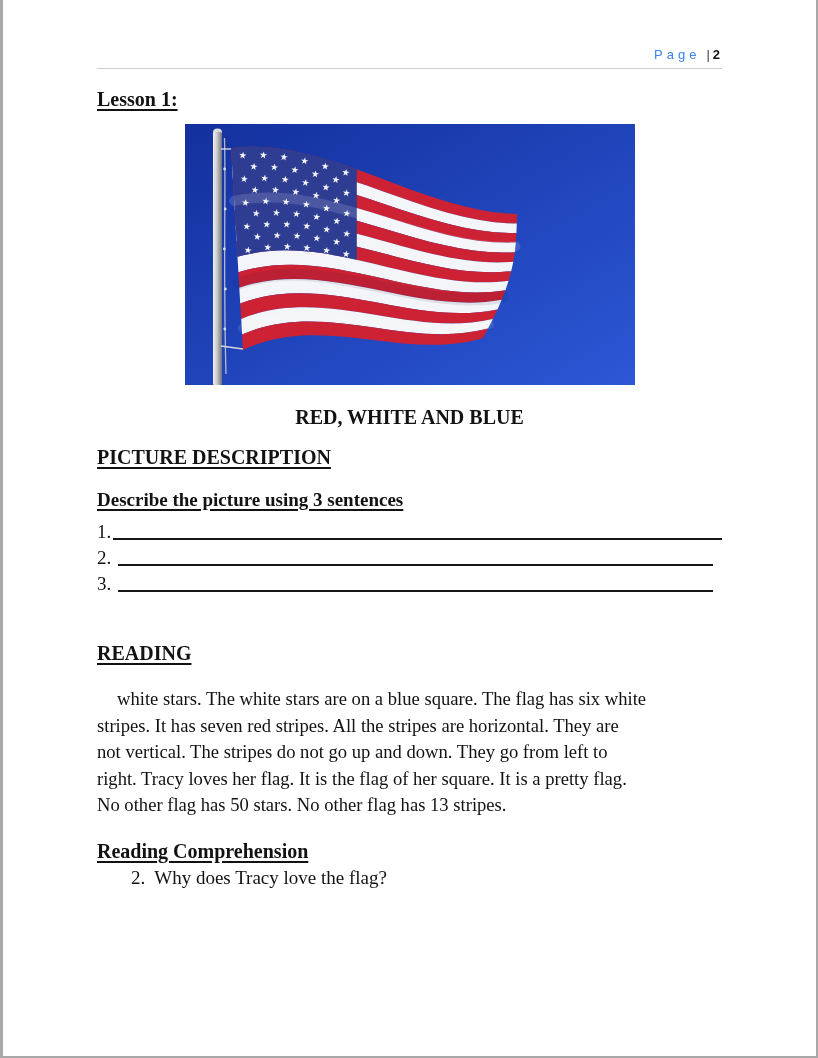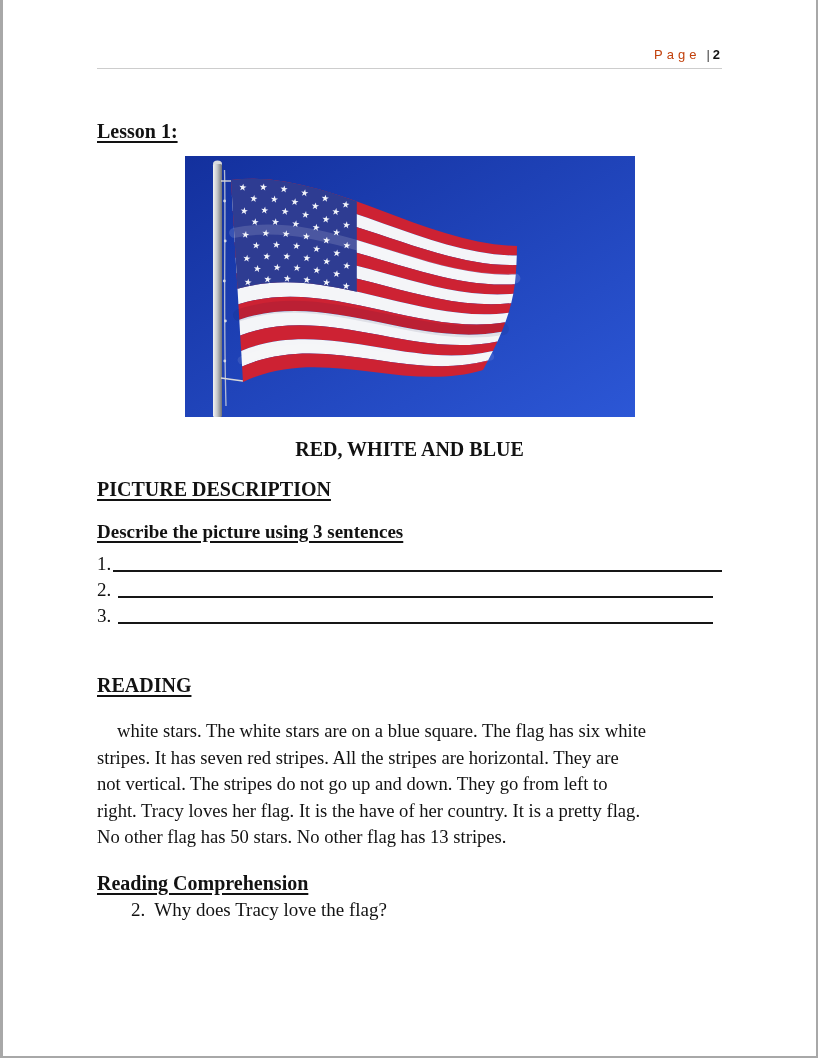--- a/index.html
+++ b/index.html
@@ -18,33 +18,33 @@
   }
   .doc-header {
     margin:0 94px;
     padding:48px 2px 6px 0;
     border-bottom:1px solid #cdcdcd;
     text-align:right;
     font-family:"Liberation Sans","DejaVu Sans",sans-serif;
     font-size:13px;
     line-height:14px;
   }
-  .doc-header .pg-label { color:#c2410c; letter-spacing:4px; }
+  .doc-header .pg-label { color:#3b82f6; letter-spacing:4px; }
   .doc-header .pg-sep   { color:#3c3c3c; margin:0 3px 0 6px; }
   .doc-header .pg-num   { color:#141414; font-weight:bold; }
 
   .u-head {
     font-size:20px;
     font-weight:bold;
     line-height:24px;
     text-decoration:underline;
     text-decoration-thickness:2px;
     text-underline-offset:3px;
   }
-  .lesson-heading      { margin:50px 94px 0; }
+  .lesson-heading      { margin:18px 94px 0; }
   .flag-figure         { margin:13px auto 0; width:450px; height:261px; }
   .flag-figure svg     { display:block; }
   .image-title         { margin:20px 94px 0; text-align:center; font-size:20px; font-weight:bold; line-height:24px; }
   .pd-heading          { margin:16px 94px 0; }
   .pd-instruction      { margin:19px 94px 0; font-size:19px; }
   .blanks              { margin:6px 94px 0; }
   .blank-row           { display:flex; align-items:flex-end; height:26px; font-size:19px; line-height:24px; }
   .blank-row .num      { margin-right:2px; }
   .blank-row:nth-child(2) .num, .blank-row:nth-child(3) .num { margin-right:7px; }
   .blank-line          { flex:1; border-bottom:2px solid #161616; margin-bottom:4px; }
@@ -187,21 +187,21 @@
     <div class="blank-line"></div>
   </div>
 </div>
 
 <div class="u-head reading-heading">READING</div>
 
 <div class="reading-paragraph">
   <div class="para-line">white stars. The white stars are on a blue square. The flag has six white</div>
   <div class="para-line">stripes. It has seven red stripes. All the stripes are horizontal. They are</div>
   <div class="para-line">not vertical. The stripes do not go up and down. They go from left to</div>
-  <div class="para-line">right. Tracy loves her flag. It is the have of her country. It is a pretty flag.</div>
+  <div class="para-line">right. Tracy loves her flag. It is the flag of her square. It is a pretty flag.</div>
   <div class="para-line">No other flag has 50 stars. No other flag has 13 stripes.</div>
 </div>
 
 <div class="u-head comp-heading">Reading Comprehension</div>
 
 <div class="questions">
   <div class="q-row">
     <span class="num">2.</span><span>Why does Tracy love the flag?</span>
   </div>
 </div>

